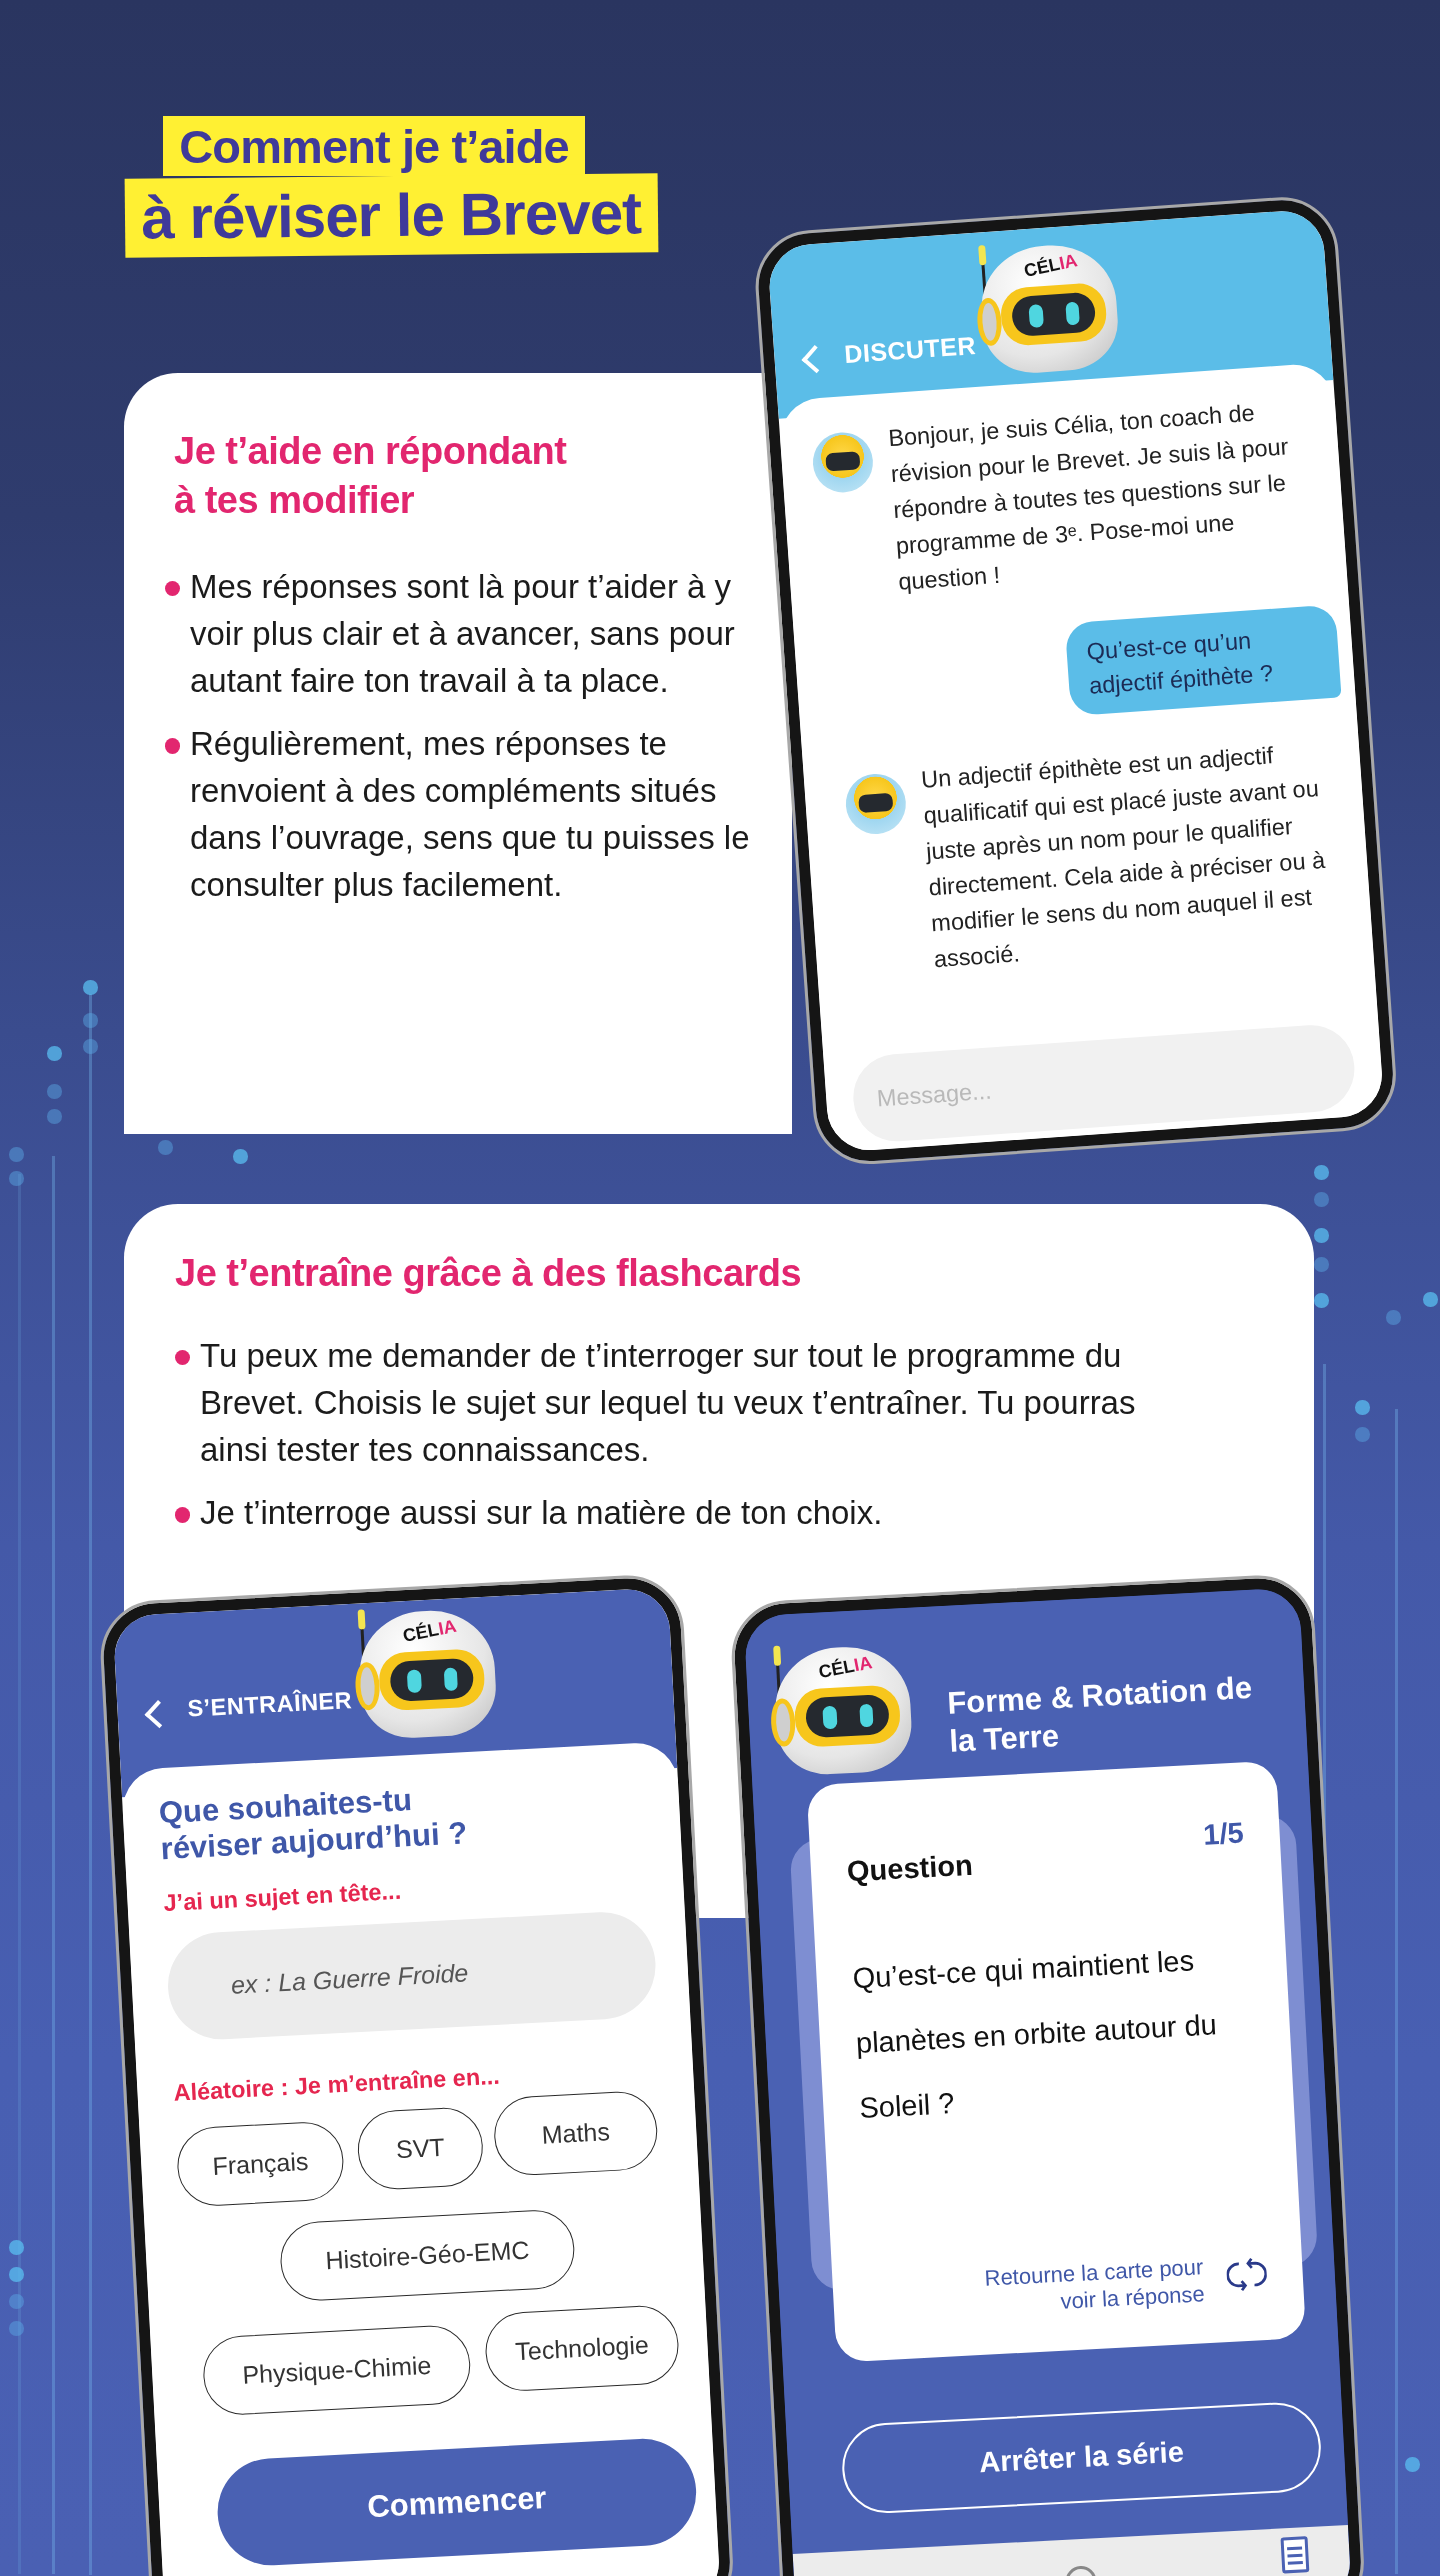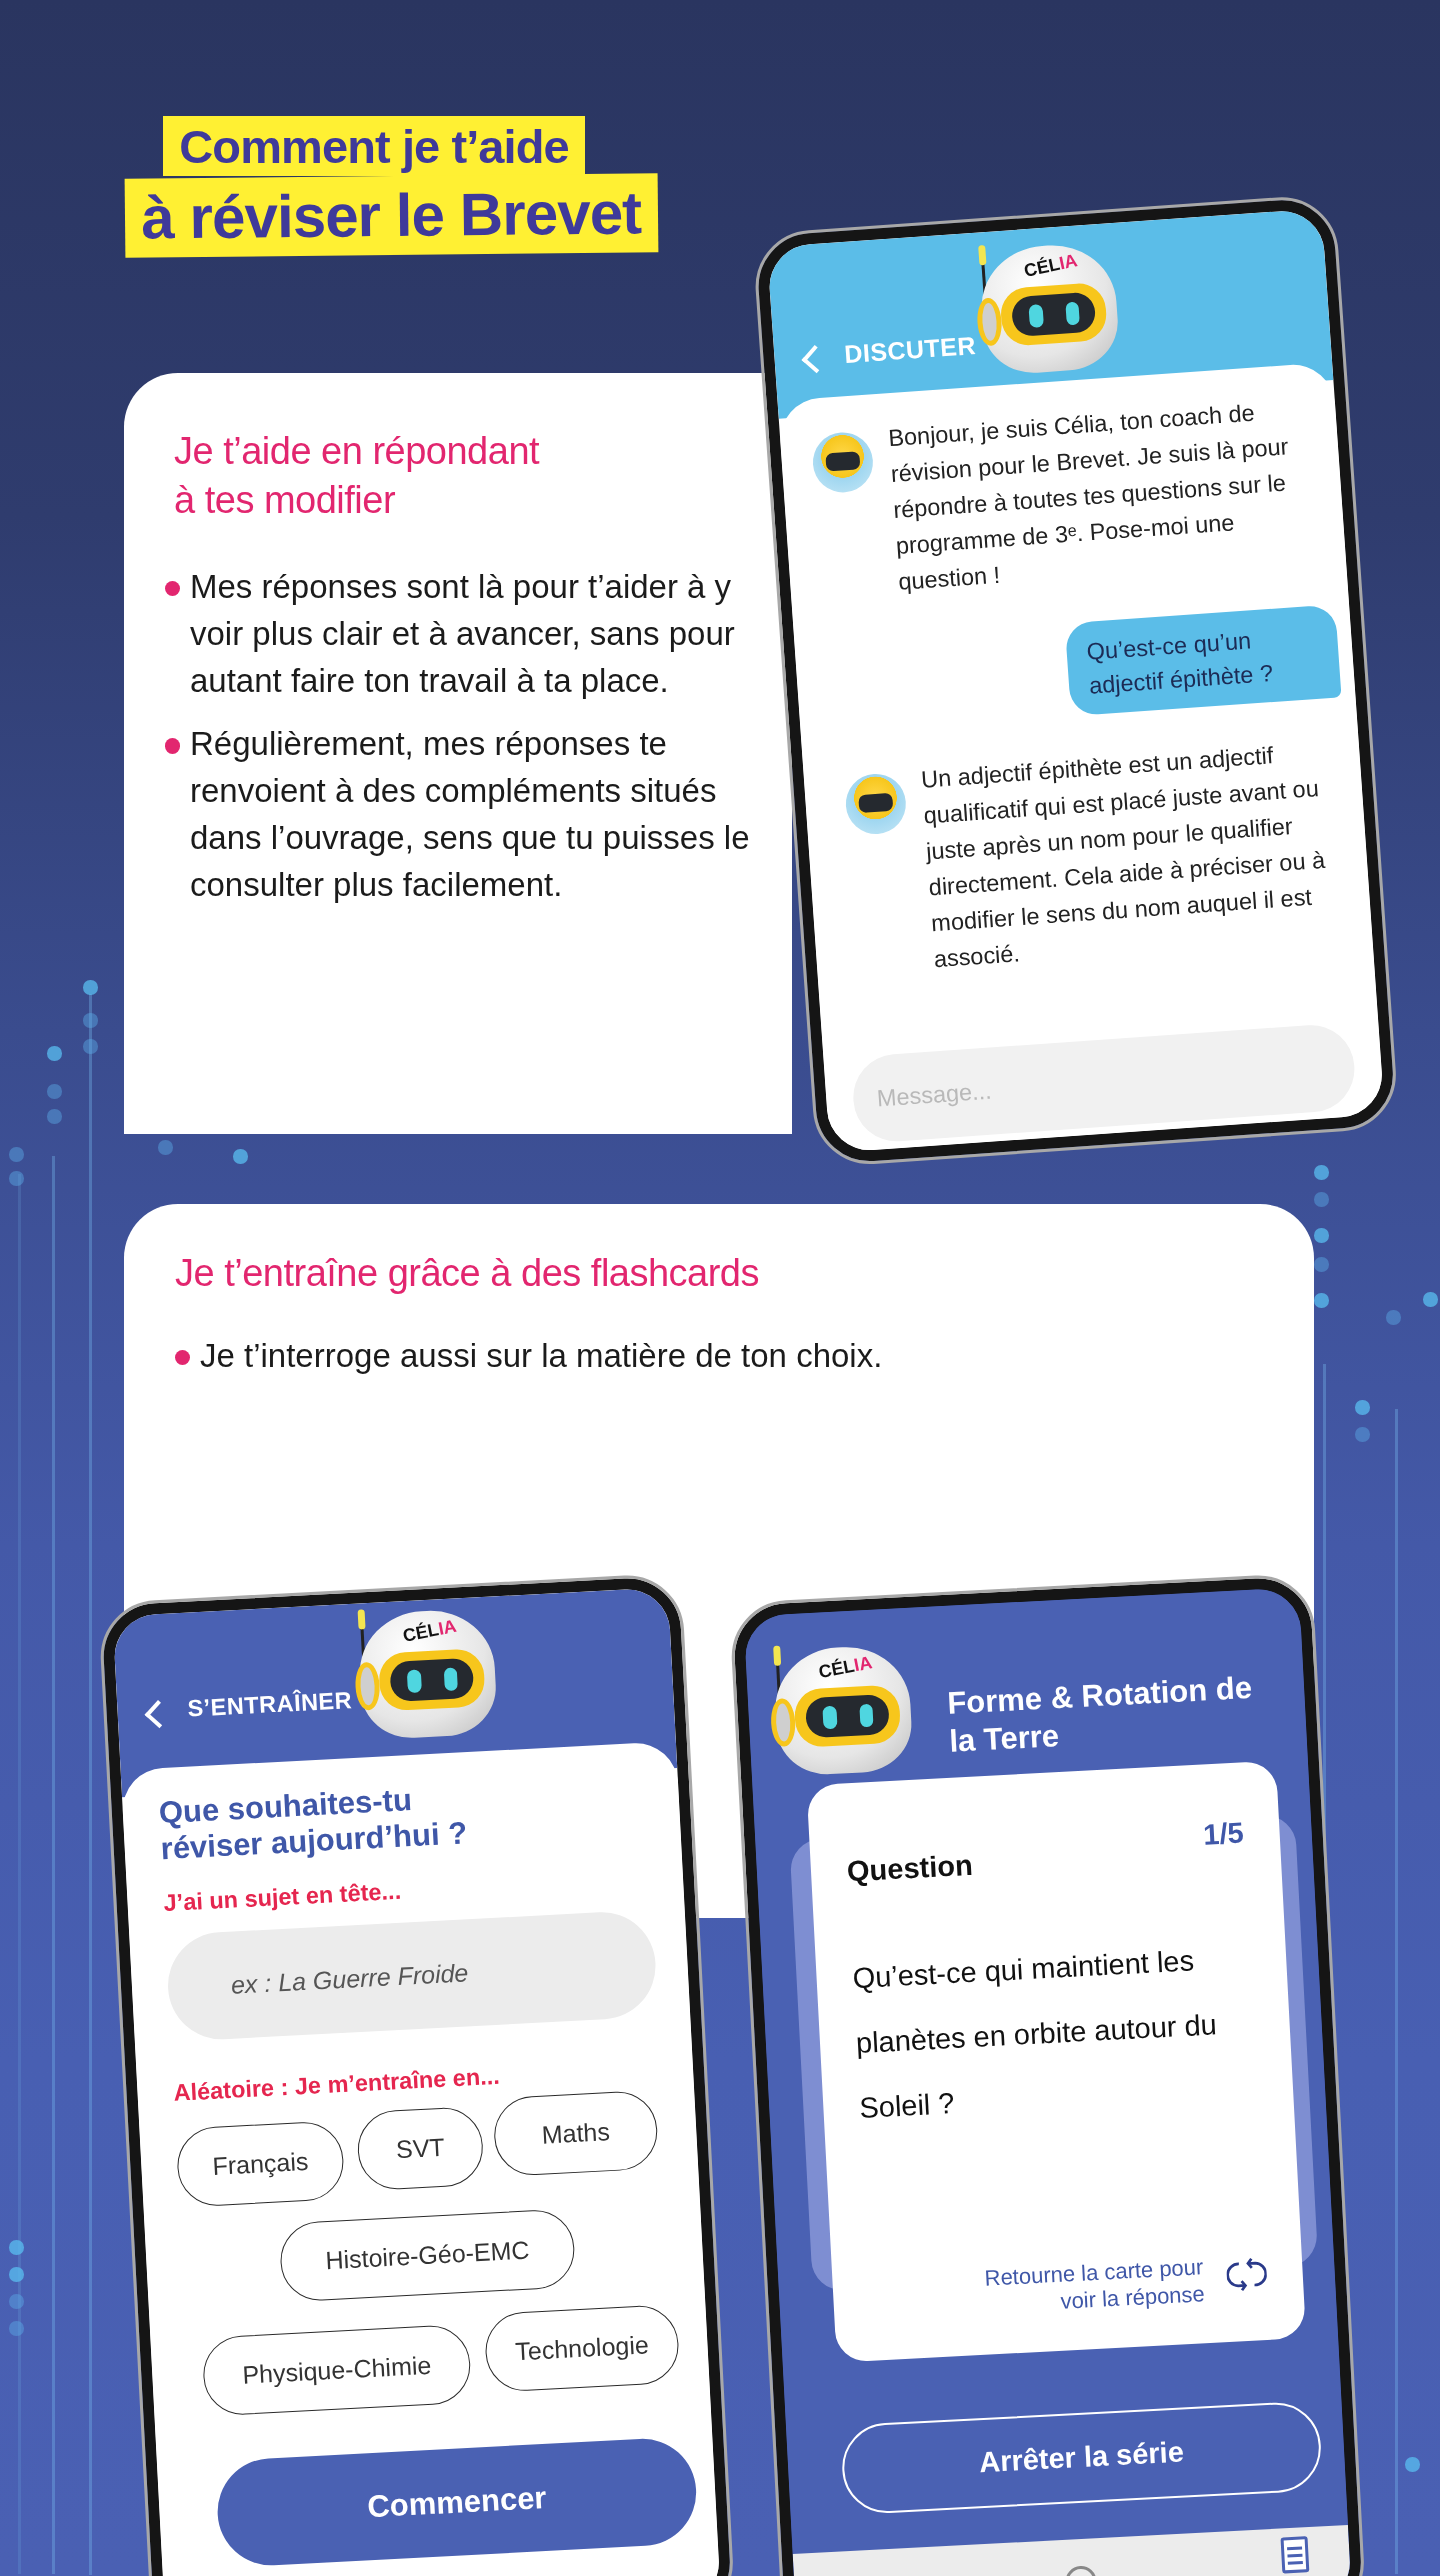--- a/index.html
+++ b/index.html
@@ -22,21 +22,21 @@
     letter-spacing: -0.9px; padding: 0 16.3px;
   }
   .title-l1 { position: absolute; left: 38px; top: 0; font-size: 47px; line-height: 61px; height: 60px; white-space: nowrap; }
   .title-l2 { position: absolute; left: 0; top: 60px; font-size: 60px; line-height: 79px; height: 79px; white-space: nowrap; transform: rotate(-0.6deg); }
 
   
   .card { position: absolute; background: #fff; }
   .card1 { left: 124px; top: 373px; width: 668px; height: 761px; border-top-left-radius: 54px; }
   .card2 { left: 124px; top: 1204px; width: 1190px; height: 714px; border-top-left-radius: 54px; border-top-right-radius: 54px; }
 
-  .card-heading { color: #e2266f; font-weight: 400; font-size: 38px; line-height: 49px; letter-spacing: -0.5px; }
+  .card-heading { color: #e2266f; font-weight: 700; font-size: 38px; line-height: 49px; letter-spacing: -0.5px; }
   .bullets { list-style: none; }
   .bullets li { position: relative; padding-left: 25px; color: #1b1b1b; font-size: 33px; line-height: 47px; }
   .bullets li::before { content: ""; position: absolute; left: 0; top: 18px; width: 15.4px; height: 15.4px; border-radius: 50%; background: #e2266f; }
   .bullets li + li { margin-top: 16.3px; }
 
   
   .phone { position: absolute; border: 11px solid #151515; border-radius: 54px; outline: 3.6px solid #a8a8a8; overflow: hidden; background: #fff; }
 
   .p1 { left: 755px; top: 237px; width: 578px; height: 930px; transform: rotate(-4deg); transform-origin: 0 0; }
   .p1 .hdr { position: absolute; left: 0; top: 0; right: 0; height: 172px; background: #5bbde8; }
@@ -160,20 +160,21 @@
     <div class="bubble-user" style="left:271px;top:242px;width:271px;">Qu’est-ce qu’un adjectif épithète ?</div>
     <div class="avatar" style="left:40px;top:379px;"></div>
     <div class="msg" style="left:117px;top:370px;width:425px;">Un adjectif épithète est un adjectif qualificatif qui est placé juste avant ou juste après un nom pour le qualifier directement. Cela aide à préciser ou à modifier le sens du nom auquel il est associé.</div>
     <div class="msg-input">Message...</div>
   </div>
 </div>
 
 <div class="card card2">
   <div class="card-heading" style="position:absolute;left:51px;top:45px;">Je t’entraîne grâce à des flashcards</div>
   <ul class="bullets" style="position:absolute;left:51px;top:128px;width:1012px;">
+    <li>Tu peux me demander de t’interroger sur tout le programme du Brevet. Choisis le sujet sur lequel tu veux t’entraîner. Tu pourras ainsi tester tes connaissances.</li>
     <li>Je t’interroge aussi sur la matière de ton choix.</li>
   </ul>
 </div>
 
 <div class="phone p2">
   <div class="hdr">
     <div class="back-chev" style="left:31px;top:90px;"></div>
     <div class="hdr-label" style="left:70px;top:83px;font-size:23.5px;">S’ENTRAÎNER</div>
     <div class="robot" style="left:244px;top:11px;width:135px;height:126px;">
       <div class="antenna"></div>

